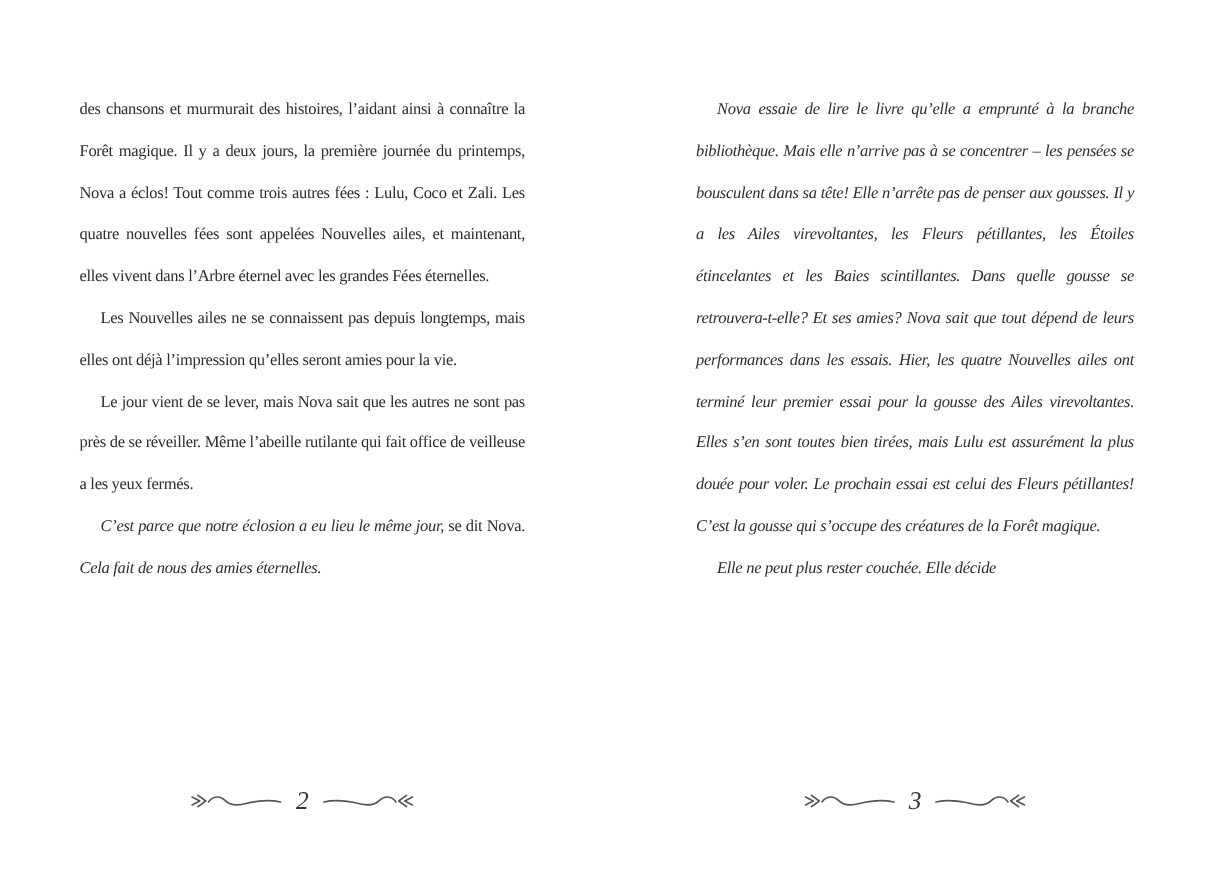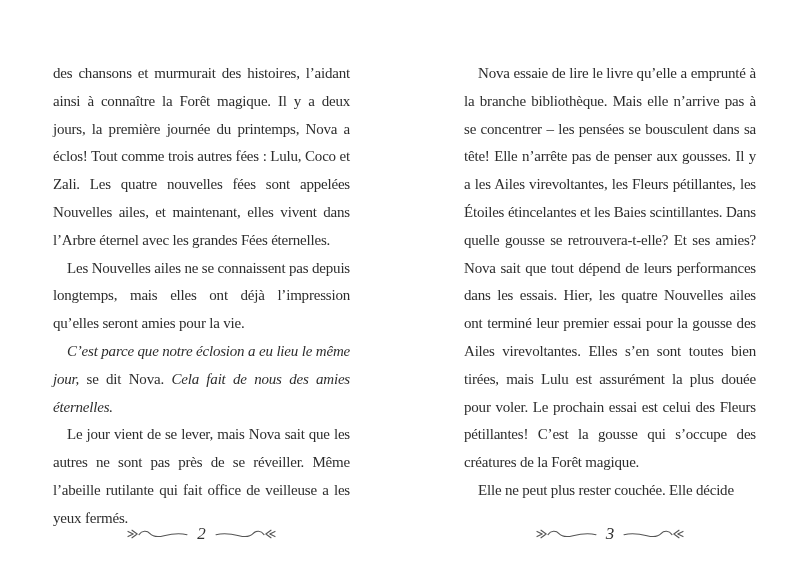--- a/index.html
+++ b/index.html
@@ -12,28 +12,28 @@
     width: 810px;
     height: 588px;
     background: #ffffff;
     font-family: "Liberation Serif", serif;
     color: #2d2d2d;
     overflow: hidden;
   }
   .text-col {
     position: absolute;
     top: 60px;
-    font-size: 15px;
+    font-size: 11px;
     line-height: 27.8px;
     letter-spacing: -0.2px;
     text-align: justify;
     color: #2d2d2d;
   }
   .col-left  { left: 53px;  width: 297px; }
-  .col-right { left: 464px; width: 292px; }
+  .col-right { left: 464px; width: 292px; font-style: italic; }
   .text-col p { margin: 0; }
   .text-col p.indent { text-indent: 14px; }
   .italic { font-style: italic; }
   .folio {
     position: absolute;
     top: 522px;
     height: 24px;
     display: flex;
     align-items: center;
     justify-content: center;
@@ -53,22 +53,22 @@
   .flourish.mirrored { transform: scaleX(-1); }
 </style>
 </head>
 <body>
 
 <div class="spread">
 
   <div class="text-col col-left">
     <p>des chansons et murmurait des histoires, l’aidant ainsi à connaître la Forêt magique. Il y a deux jours, la première journée du printemps, Nova a éclos! Tout comme trois autres fées : Lulu, Coco et Zali. Les quatre nouvelles fées sont appelées Nouvelles ailes, et maintenant, elles vivent dans l’Arbre éternel avec les grandes Fées éternelles.</p>
     <p class="indent">Les Nouvelles ailes ne se connaissent pas depuis longtemps, mais elles ont déjà l’impression qu’elles seront amies pour la vie.</p>
+    <p class="indent">Le jour vient de se lever, mais Nova sait que les autres ne sont pas près de se réveiller. Même l’abeille rutilante qui fait office de veilleuse a les yeux fermés.</p>
     <p class="indent"><span class="italic">C’est parce que notre éclosion a eu lieu le même jour, </span><span>se dit Nova. </span><span class="italic">Cela fait de nous des amies éternelles.</span></p>
-    <p class="indent">Le jour vient de se lever, mais Nova sait que les autres ne sont pas près de se réveiller. Même l’abeille rutilante qui fait office de veilleuse a les yeux fermés.</p>
   </div>
 
   <div class="text-col col-right">
     <p class="indent">Nova essaie de lire le livre qu’elle a emprunté à la branche bibliothèque. Mais elle n’arrive pas à se concentrer – les pensées se bousculent dans sa tête! Elle n’arrête pas de penser aux gousses. Il y a les Ailes virevoltantes, les Fleurs pétillantes, les Étoiles étincelantes et les Baies scintillantes. Dans quelle gousse se retrouvera-t-elle? Et ses amies? Nova sait que tout dépend de leurs performances dans les essais. Hier, les quatre Nouvelles ailes ont terminé leur premier essai pour la gousse des Ailes virevoltantes. Elles s’en sont toutes bien tirées, mais Lulu est assurément la plus douée pour voler. Le prochain essai est celui des Fleurs pétillantes! C’est la gousse qui s’occupe des créatures de la Forêt magique.</p>
     <p class="indent">Elle ne peut plus rester couchée. Elle décide</p>
   </div>
 
   <div class="folio folio-left">
     <svg class="flourish" width="62" height="14" viewBox="0 0 62 14" aria-hidden="true">
       <g fill="none" stroke="#555555" stroke-width="1.1" stroke-linecap="round" stroke-linejoin="round">

